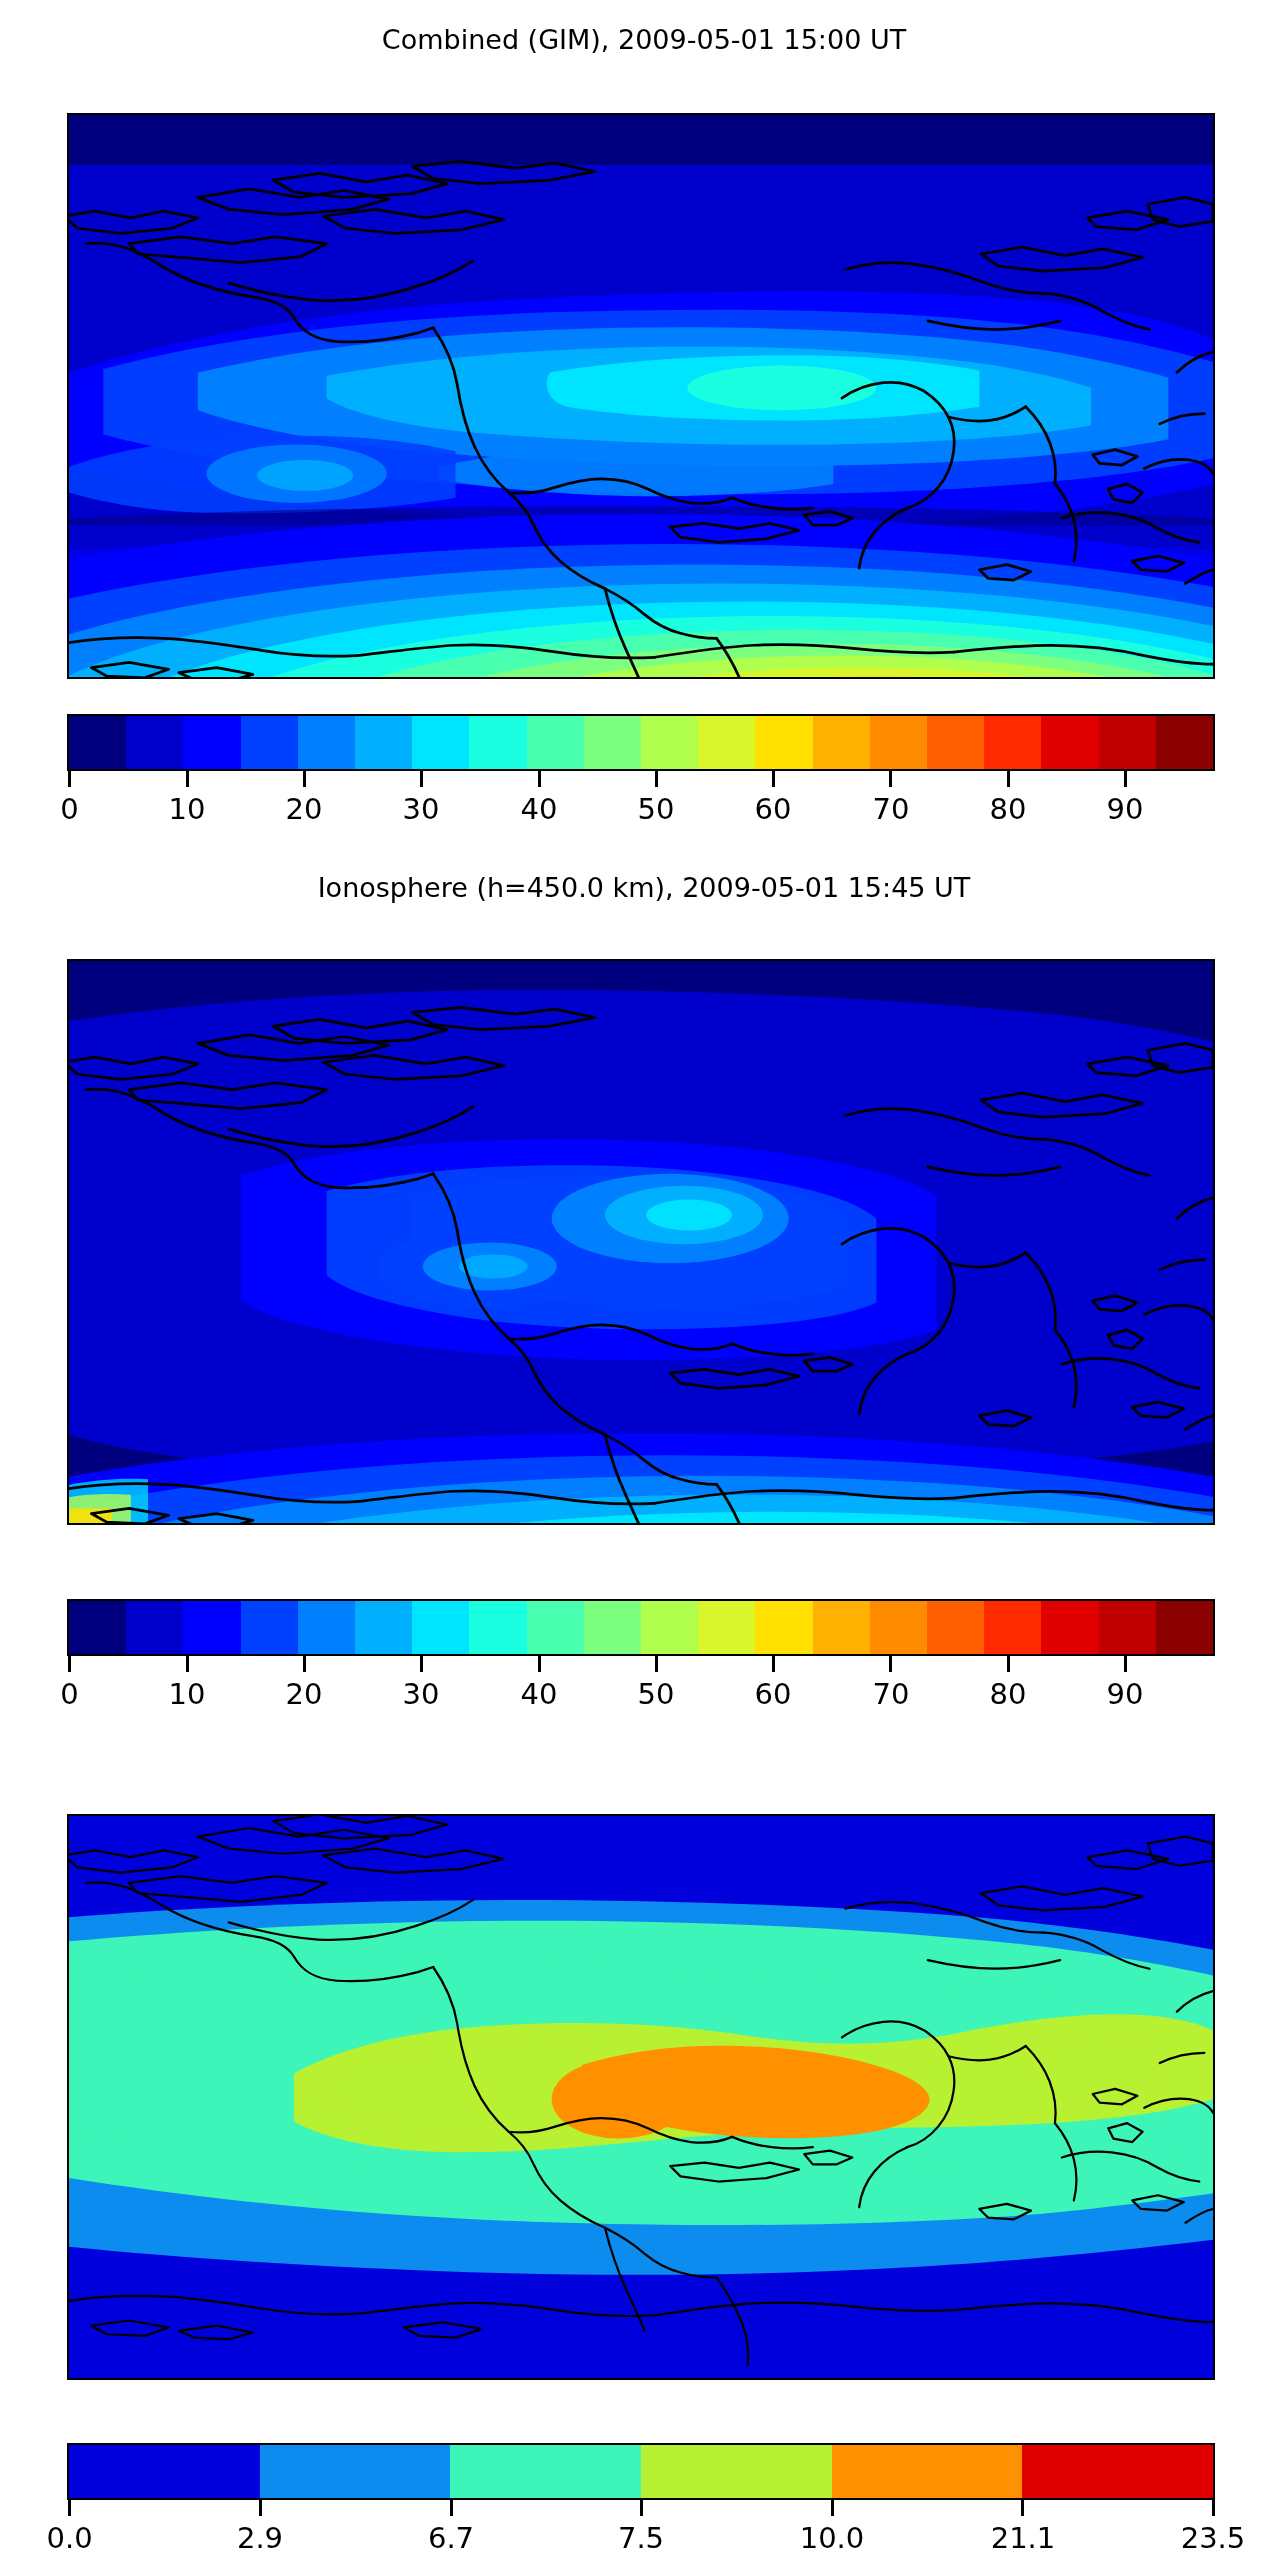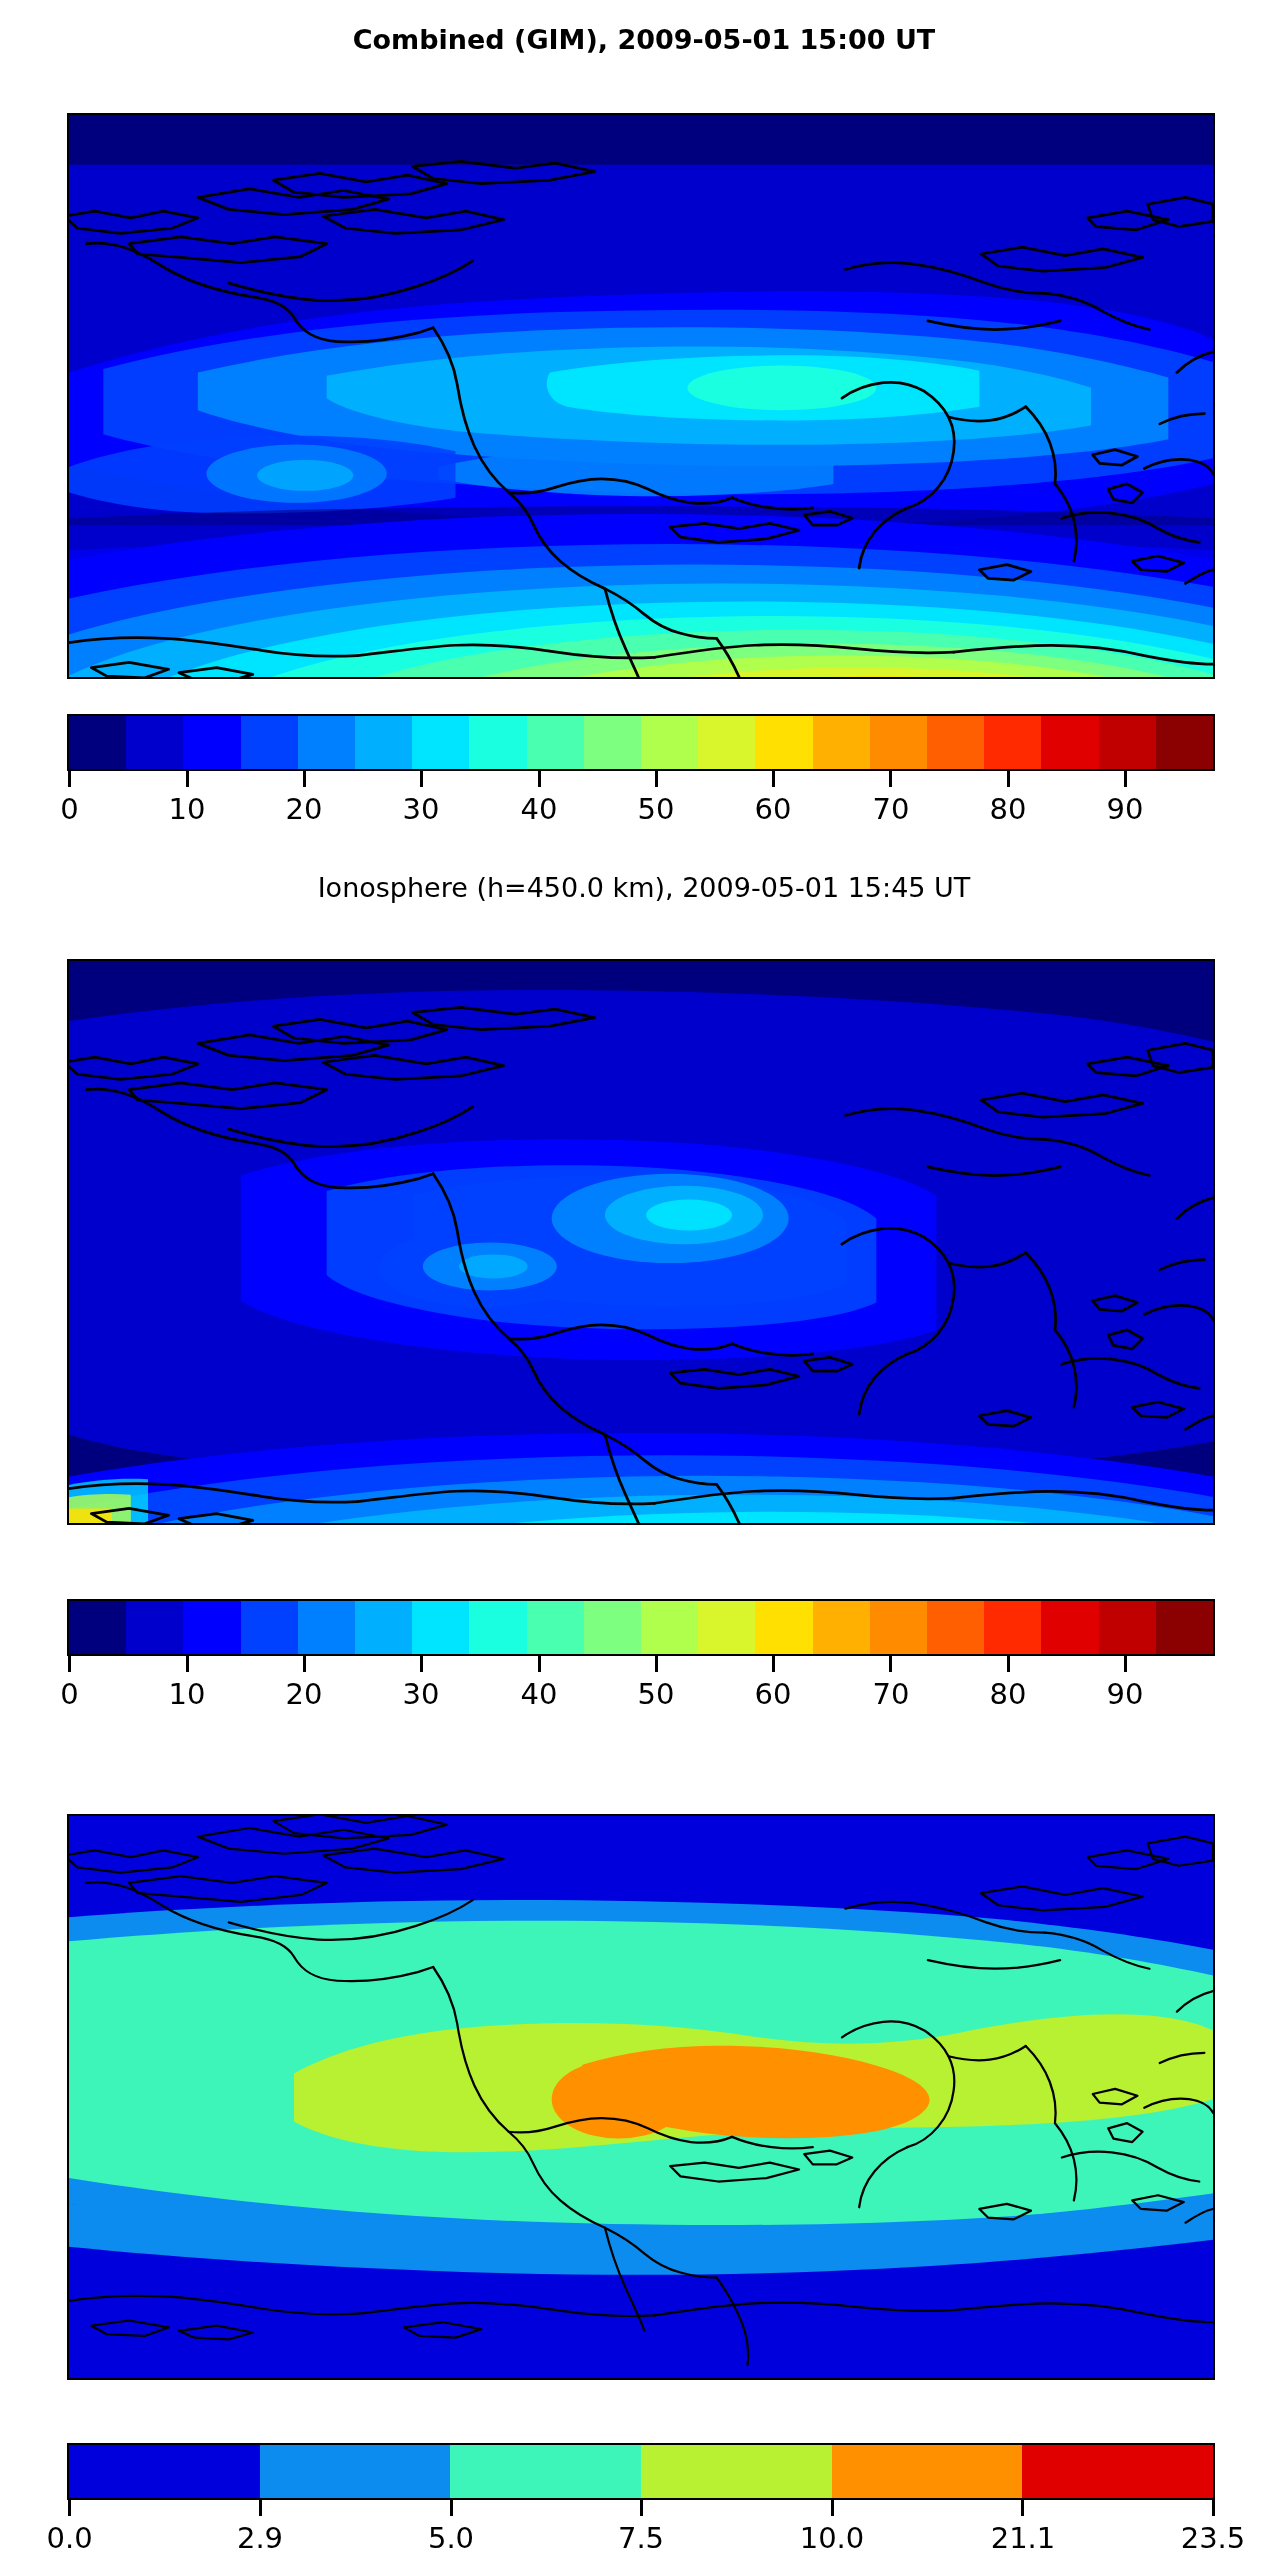--- a/index.html
+++ b/index.html
@@ -21,21 +21,21 @@
   .cbar-labels .lb{
     position:absolute;top:1.7px;transform:translateX(-50%);
     font-size:29px;color:#000;font-family:"DejaVu Sans",sans-serif;white-space:nowrap;
   }
 </style>
 </head>
 <body>
 
 <div class="figure">
 
-  <div class="panel" style="top:26px;font-weight:bold;">
+  <div class="panel" style="top:26px;">
     <div class="panel-title">Combined (GIM), 2009-05-01 15:00 UT</div>
   </div>
   <div class="map-box" style="top:113px;height:562px;">
     <svg width="1144" height="562" viewBox="0 0 1332 655" preserveAspectRatio="none">
       <defs>
         <radialGradient id="g1a" cx="50%" cy="50%" r="50%">
           <stop offset="0%" stop-color="#00e5ff"></stop>
             <stop offset="30%" stop-color="#00b0ff"></stop>
           <stop offset="62%" stop-color="#0080ff"></stop>
             <stop offset="100%" stop-color="#0040ff"></stop>
@@ -417,21 +417,21 @@
         <div class="tk" style="left: 192px;"></div>
         <div class="tk" style="left: 383px;"></div>
         <div class="tk" style="left: 573px;"></div>
         <div class="tk" style="left: 764px;"></div>
         <div class="tk" style="left: 954px;"></div>
         <div class="tk" style="left: 1145px;"></div>
       </div>
     <div class="cbar-labels" id="cb3l">
         <div class="lb" style="left: 2.6px;">0.0</div>
         <div class="lb" style="left: 193px;">2.9</div>
-        <div class="lb" style="left: 384px;">5.0</div>
+        <div class="lb" style="left: 384px;">6.7</div>
         <div class="lb" style="left: 574px;">7.5</div>
         <div class="lb" style="left: 765px;">10.0</div>
         <div class="lb" style="left: 956px;">21.1</div>
         <div class="lb" style="left: 1146px;">23.5</div>
       </div>
   </div>
 
 </div>
 
 

